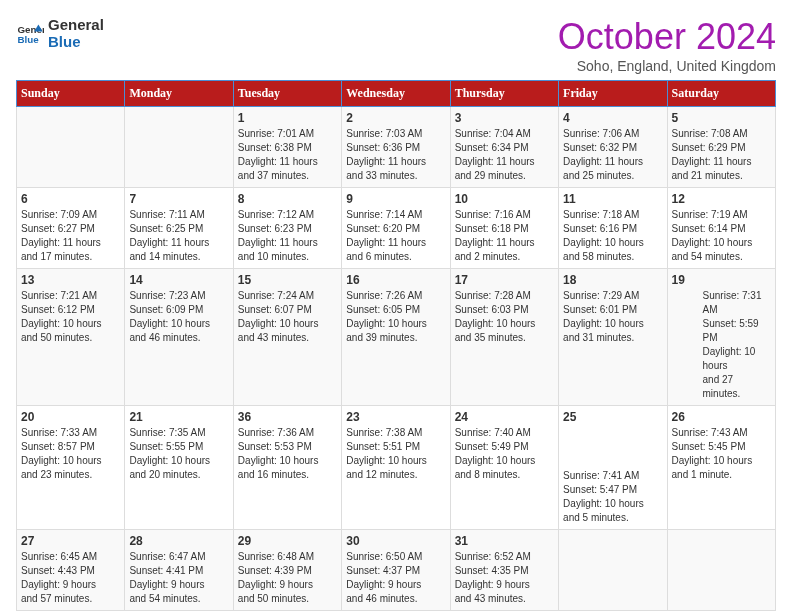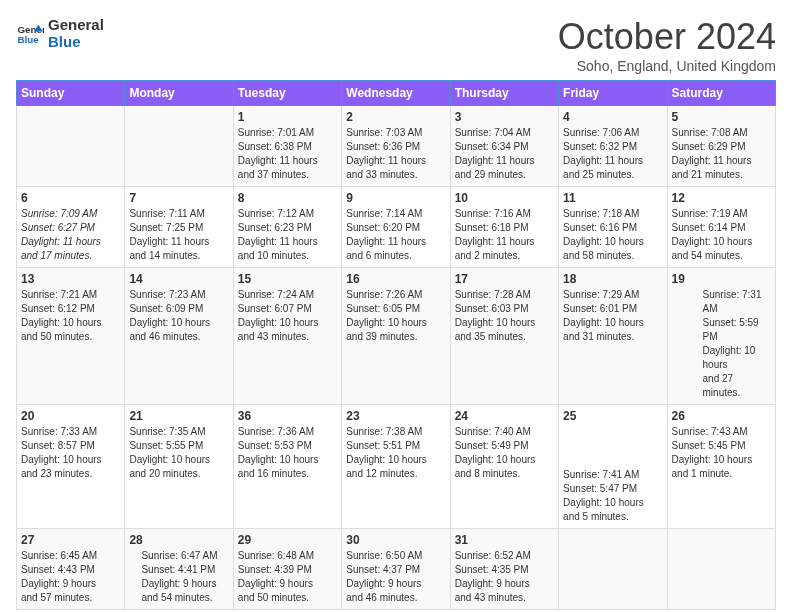--- a/index.html
+++ b/index.html
@@ -24,33 +24,34 @@
     .logo-icon {
       width: 28px;
       height: 28px;
     }
     .title-area {
       text-align: right;
     }
     .month-title {
       font-size: 36px;
       font-weight: normal;
-      color: #404040;
+      color: #a21caf;
     }
     .location {
       font-size: 14px;
       color: #555;
     }
     table {
       width: 100%;
       border-collapse: collapse;
       table-layout: fixed;
     }
     thead tr {
-      background-color: #8b5cf6;
+      background-color: #b91c1c;
+      font-family: Liberation Serif, serif;
     }
     thead th {
       color: #fff;
       font-size: 12px;
       font-weight: bold;
       padding: 5px 4px;
       text-align: left;
       border: 1px solid #4a8dd5;
     }
     tbody tr {
@@ -151,29 +152,29 @@
           <span class="day-number">5</span>
           <div class="day-info" style="white-space: pre-line;">Sunrise: 7:08 AM
 Sunset: 6:29 PM
 Daylight: 11 hours
 and 21 minutes.</div>
         </td>
       </tr>
       <tr>
         <td>
           <span class="day-number">6</span>
-          <div class="day-info" style="white-space: pre-line; font-style: italic;">Sunrise: 7:09 AM
+          <div class="day-info" style="white-space: pre-line;">Sunrise: 7:09 AM
 Sunset: 6:27 PM
 Daylight: 11 hours
 and 17 minutes.</div>
         </td>
         <td>
           <span class="day-number">7</span>
           <div class="day-info" style="white-space: pre-line;">Sunrise: 7:11 AM
-Sunset: 7:25 PM
+Sunset: 6:25 PM
 Daylight: 11 hours
 and 14 minutes.</div>
         </td>
         <td>
           <span class="day-number">8</span>
           <div class="day-info" style="white-space: pre-line;">Sunrise: 7:12 AM
 Sunset: 6:23 PM
 Daylight: 11 hours
 and 10 minutes.</div>
         </td>
@@ -311,21 +312,21 @@
       <tr>
         <td>
           <span class="day-number">27</span>
           <div class="day-info" style="white-space: pre-line;">Sunrise: 6:45 AM
 Sunset: 4:43 PM
 Daylight: 9 hours
 and 57 minutes.</div>
         </td>
         <td>
           <span class="day-number">28</span>
-          <div class="day-info" style="white-space: pre-line; margin-left: 12px;">Sunrise: 6:47 AM
+          <div class="day-info" style="white-space: pre-line;">Sunrise: 6:47 AM
 Sunset: 4:41 PM
 Daylight: 9 hours
 and 54 minutes.</div>
         </td>
         <td>
           <span class="day-number">29</span>
           <div class="day-info" style="white-space: pre-line;">Sunrise: 6:48 AM
 Sunset: 4:39 PM
 Daylight: 9 hours
 and 50 minutes.</div>

